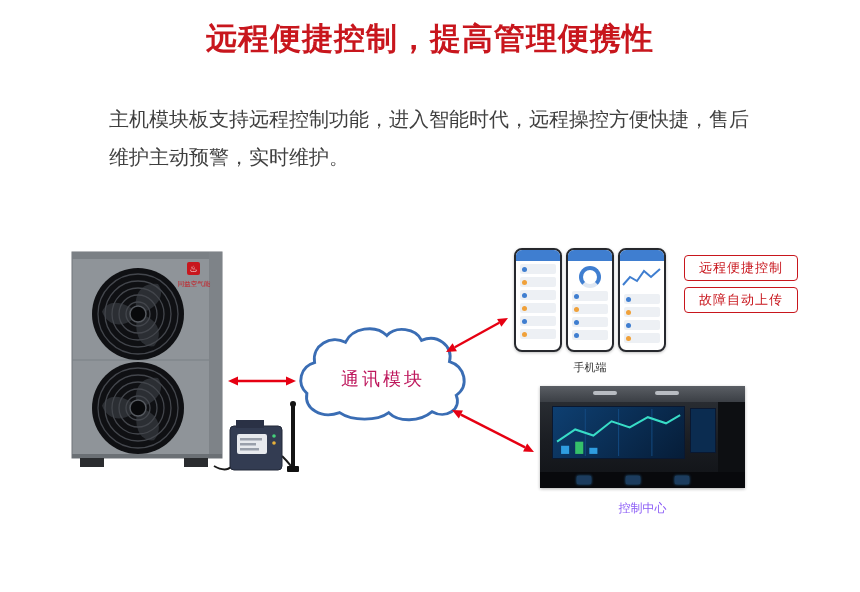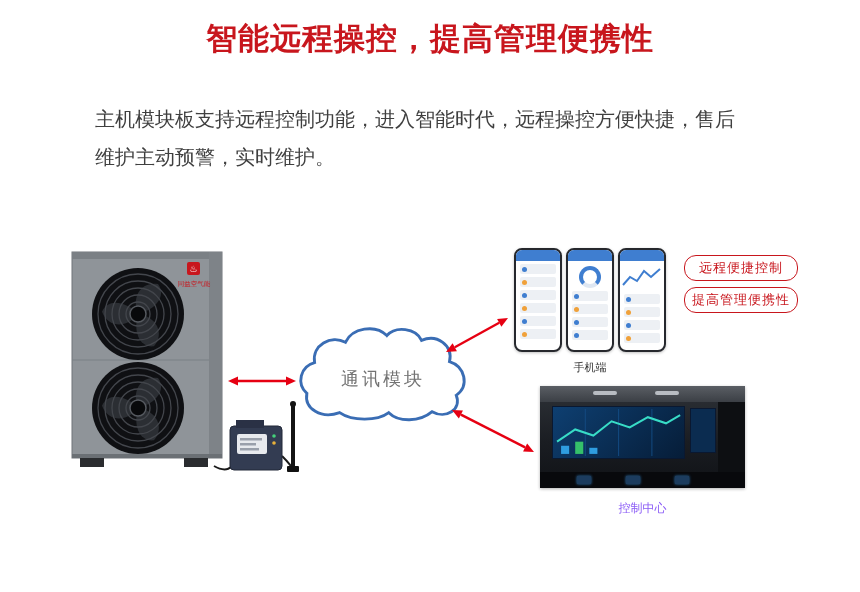--- a/index.html
+++ b/index.html
@@ -2,55 +2,55 @@
 <html><head>
 <meta charset="utf-8">
 <style>
   html,body{margin:0;padding:0;background:#fff;}
   .canvas{position:relative;width:860px;height:592px;background:#ffffff;overflow:hidden;
           font-family:"Liberation Sans",sans-serif;}
 
   
   .title{position:absolute;top:18px;left:0;right:0;text-align:center;
          font-size:31px;font-weight:bold;color:#c8161d;letter-spacing:1px;}
-  .intro{position:absolute;top:100px;left:95px;width:655px;
+  .intro{position:absolute;top:100px;left:109px;width:655px;
          font-size:20px;line-height:38px;color:#3f3f3f;}
 
   
   .arrows{position:absolute;left:0;top:0;pointer-events:none;z-index:6;}
 
   
   .heatpump{position:absolute;left:66px;top:248px;z-index:3;}
 
   
   .gateway{position:absolute;left:212px;top:396px;z-index:4;}
 
   
   .cloud{position:absolute;left:296px;top:324px;z-index:5;}
   .cloud-label{position:absolute;left:296px;top:324px;width:174px;height:106px;
                display:flex;align-items:center;justify-content:center;z-index:6;
-               font-size:18px;font-weight:500;color:#737373;letter-spacing:3px;padding-top:4px;box-sizing:border-box;}
+               font-size:18px;font-weight:500;color:#be185d;letter-spacing:3px;padding-top:4px;box-sizing:border-box;}
 
   
   .phones{position:absolute;left:514px;top:248px;display:flex;gap:4px;z-index:3;}
   .phone{width:48px;height:104px;border:2px solid #26282d;border-radius:8px;background:#fff;
          overflow:hidden;box-shadow:0 1px 3px rgba(0,0,0,.25);box-sizing:border-box;}
   .p-head{height:11px;background:#3f7ed0;}
   .p-row{height:10px;margin:3px 4px;background:#edf0f4;border-radius:2px;position:relative;}
   .p-row::before{content:"";position:absolute;left:2px;top:2.5px;width:5px;height:5px;border-radius:50%;background:#3f7ed0;}
   .p-row.alt::before{background:#f0a13a;}
   .p-gauge{width:22px;height:22px;margin:5px auto 3px;border-radius:50%;
            border:4px solid #3f7ed0;border-bottom-color:#dfe7f2;box-sizing:border-box;}
   .p-chart{display:block;margin:4px auto 1px;}
   .phones-caption{position:absolute;left:514px;top:360px;width:152px;text-align:center;
                   font-size:11px;color:#333;}
 
   
   .feature{position:absolute;left:684px;width:114px;height:26px;border:1px solid #c8161d;
-           border-radius:12px;color:#c8161d;font-size:13px;line-height:24px;text-align:center;
+           border-radius:4px;color:#c8161d;font-size:13px;line-height:24px;text-align:center;
            background:#fff;box-sizing:border-box;letter-spacing:1px;}
   .f1{top:255px;} .f2{top:287px;} .f3{top:319px;}
 
   
   .cc{position:absolute;left:540px;top:386px;width:205px;height:102px;overflow:hidden;
       background:linear-gradient(180deg,#2e3238 0%,#1a1d22 55%,#101216 100%);z-index:3;
       box-shadow:0 1px 3px rgba(0,0,0,.3);}
   .cc-ceiling{position:absolute;left:0;top:0;right:0;height:16px;
               background:linear-gradient(#5a5e64,#3b3f45);}
   .cc-lamp{position:absolute;top:5px;height:4px;width:24px;background:#b8bcc2;border-radius:2px;}
@@ -61,21 +61,21 @@
   .cc-desk{position:absolute;left:0;right:0;bottom:0;height:16px;background:#08090c;}
   .cc-mon{position:absolute;bottom:4px;width:14px;height:8px;background:#1c3c5e;box-shadow:0 0 3px #2f7fc0;}
   .cc-caption{position:absolute;left:540px;top:500px;width:205px;text-align:center;
               font-size:12px;color:#8b5cf6;}
 </style>
 </head>
 <body>
 
 <div class="canvas">
 
-  <div class="title">智能远程操控，提高管理便携性</div>
+  <div class="title">远程便捷控制，提高管理便携性</div>
 
   <div class="intro">主机模块板支持远程控制功能，进入智能时代，远程操控方便快捷，售后维护主动预警，实时维护。</div>
 
   <svg class="arrows" width="860" height="592" viewBox="0 0 860 592">
     <g fill="#e60012" stroke="#e60012">
       <line x1="236" y1="381" x2="288" y2="381" stroke-width="2.4"></line>
       <polygon points="228,381 238,376.5 238,385.5" stroke="none"></polygon>
       <polygon points="296,381 286,376.5 286,385.5" stroke="none"></polygon>
     </g>
     <g fill="#e60012" stroke="#e60012">
@@ -172,21 +172,21 @@
       </svg>
       <div class="p-row"></div>
       <div class="p-row alt"></div>
       <div class="p-row"></div>
       <div class="p-row alt"></div>
     </div>
   </div>
   <div class="phones-caption">手机端</div>
 
   <div class="feature f1">远程便捷控制</div>
-  <div class="feature f2">提高管理便携性</div>
+  <div class="feature f2">故障自动上传</div>
 
   <div class="cc">
     <div class="cc-ceiling">
       <div class="cc-lamp" style="left:26%;"></div>
       <div class="cc-lamp" style="left:56%;"></div>
     </div>
     <div class="cc-screen">
       <svg width="100%" height="100%" viewBox="0 0 130 50" preserveAspectRatio="none">
         <line x1="32" y1="2" x2="32" y2="48" stroke="#134a80" stroke-width="1"></line>
         <line x1="65" y1="2" x2="65" y2="48" stroke="#134a80" stroke-width="1"></line>

